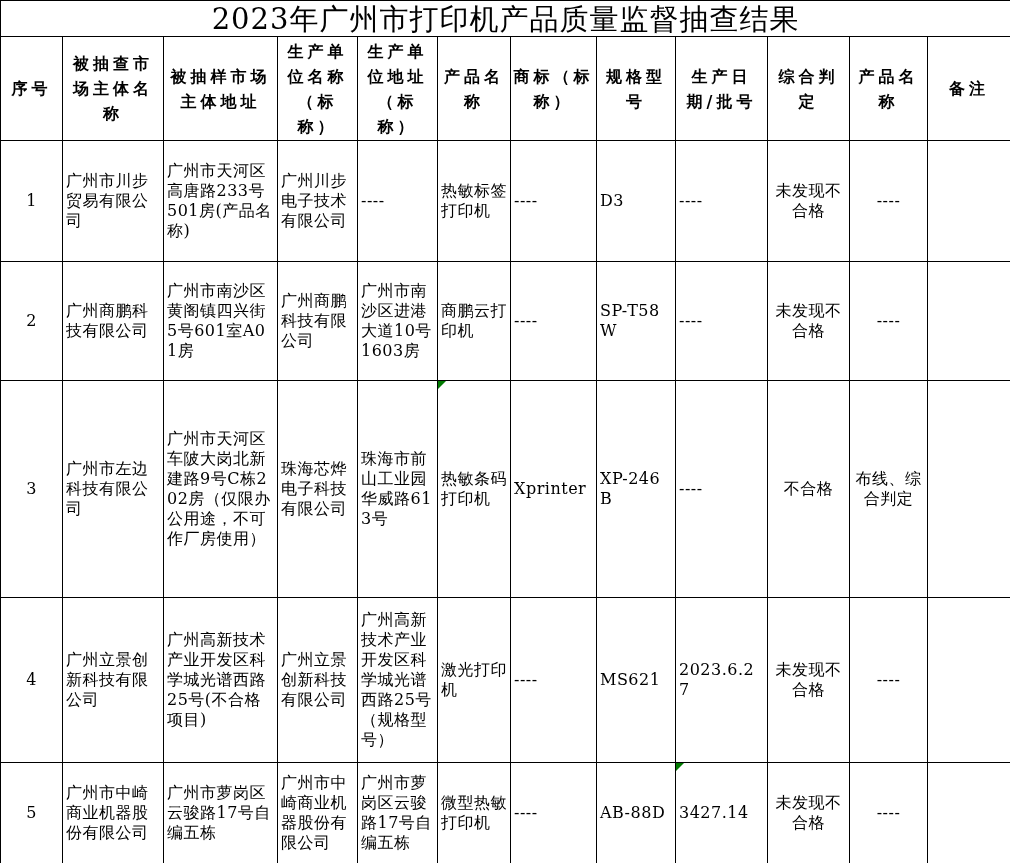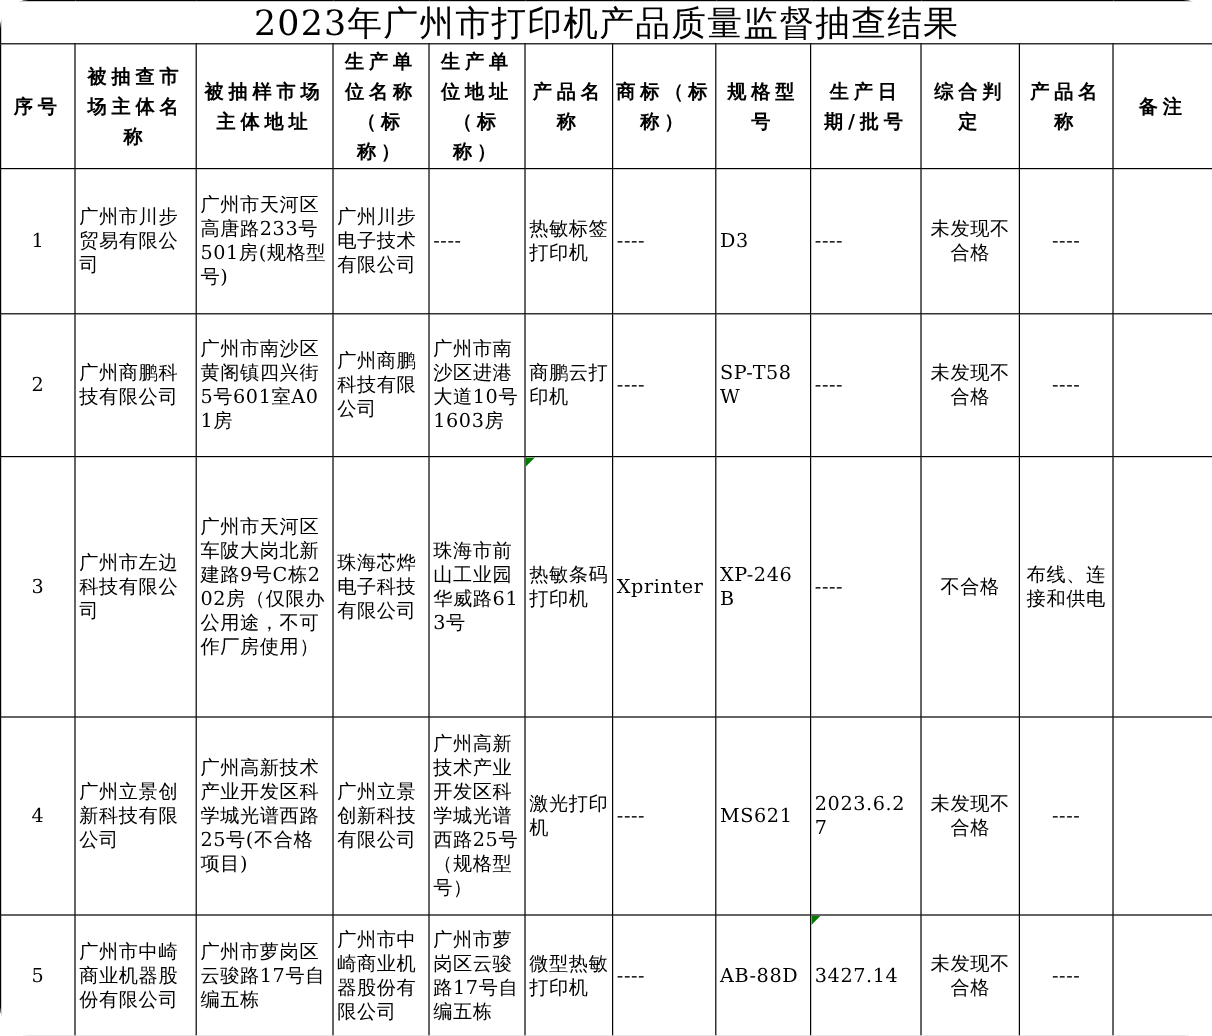--- a/index.html
+++ b/index.html
@@ -1,21 +1,20 @@
 <!DOCTYPE html>
 <html><head>
 <meta charset="utf-8">
 <style>
   html,body{margin:0;padding:0;background:#ffffff;}
   .page{
     width:1010px;height:863px;
     font-family:"DejaVu Serif","Liberation Serif",serif;
     color:#000;background:#fff;
     overflow:hidden;
-    border-radius:24px;
   }
   table.results{
     border-collapse:collapse;
     table-layout:fixed;
     width:1010px;
   }
   table.results td, table.results th{
     border:1px solid #000;
     padding:1px 3px;
     font-size:16px;
@@ -92,21 +91,21 @@
         <th>规格型号</th>
         <th>生产日期/批号</th>
         <th>综合判定</th>
         <th>产品名称</th>
         <th>备注</th>
       </tr>
 
       <tr class="r1">
         <td class="c-center">1</td>
         <td class="c-left">广州市川步贸易有限公司</td>
-        <td class="c-left">广州市天河区高唐路233号501房(规格型号)</td>
+        <td class="c-left">广州市天河区高唐路233号501房(产品名称)</td>
         <td class="c-left">广州川步电子技术有限公司</td>
         <td class="c-left">----</td>
         <td class="c-left">热敏标签打印机</td>
         <td class="c-left">----</td>
         <td class="c-left">D3</td>
         <td class="c-left">----</td>
         <td class="c-center">未发现不合格</td>
         <td class="c-center">----</td>
         <td class="c-left"></td>
       </tr>
@@ -133,21 +132,21 @@
         <td class="c-left">珠海芯烨电子科技有限公司</td>
         <td class="c-left">珠海市前山工业园华威路613号</td>
         <td class="c-left rel">
           <span class="marker"></span>
           <span>热敏条码打印机</span>
         </td>
         <td class="c-left">Xprinter</td>
         <td class="c-left">XP-246B</td>
         <td class="c-left">----</td>
         <td class="c-center">不合格</td>
-        <td class="c-center">布线、连接和供电</td>
+        <td class="c-center">布线、综合判定</td>
         <td class="c-left"></td>
       </tr>
 
       <tr class="r4">
         <td class="c-center">4</td>
         <td class="c-left">广州立景创新科技有限公司</td>
         <td class="c-left">广州高新技术产业开发区科学城光谱西路25号(不合格项目)</td>
         <td class="c-left">广州立景创新科技有限公司</td>
         <td class="c-left">广州高新技术产业开发区科学城光谱西路25号（规格型号）</td>
         <td class="c-left">激光打印机</td>

